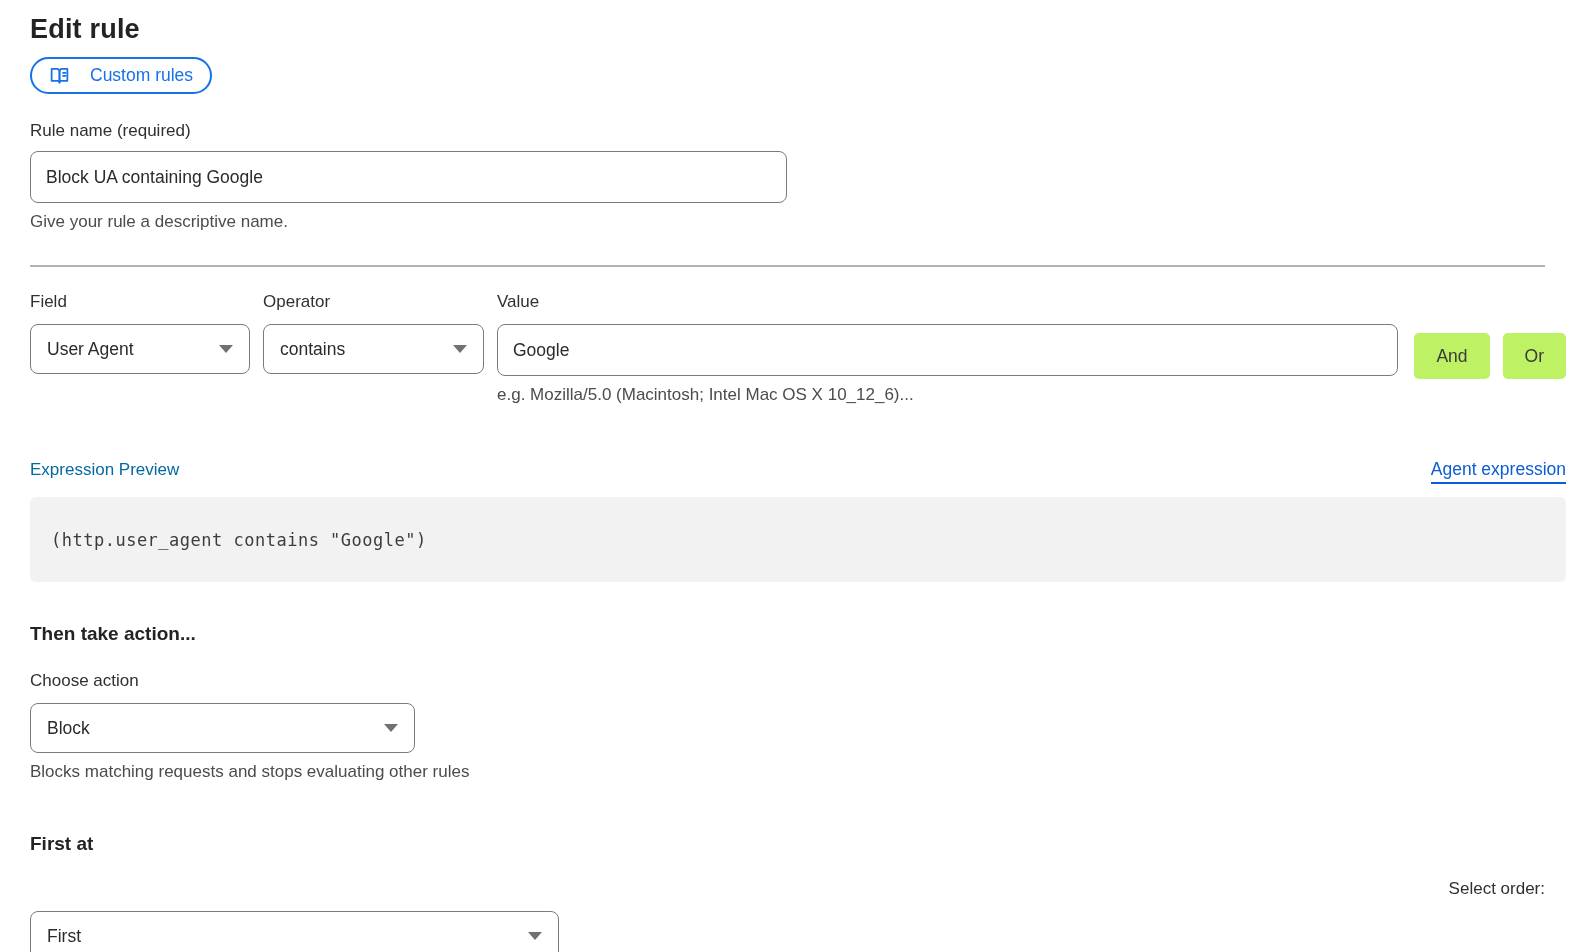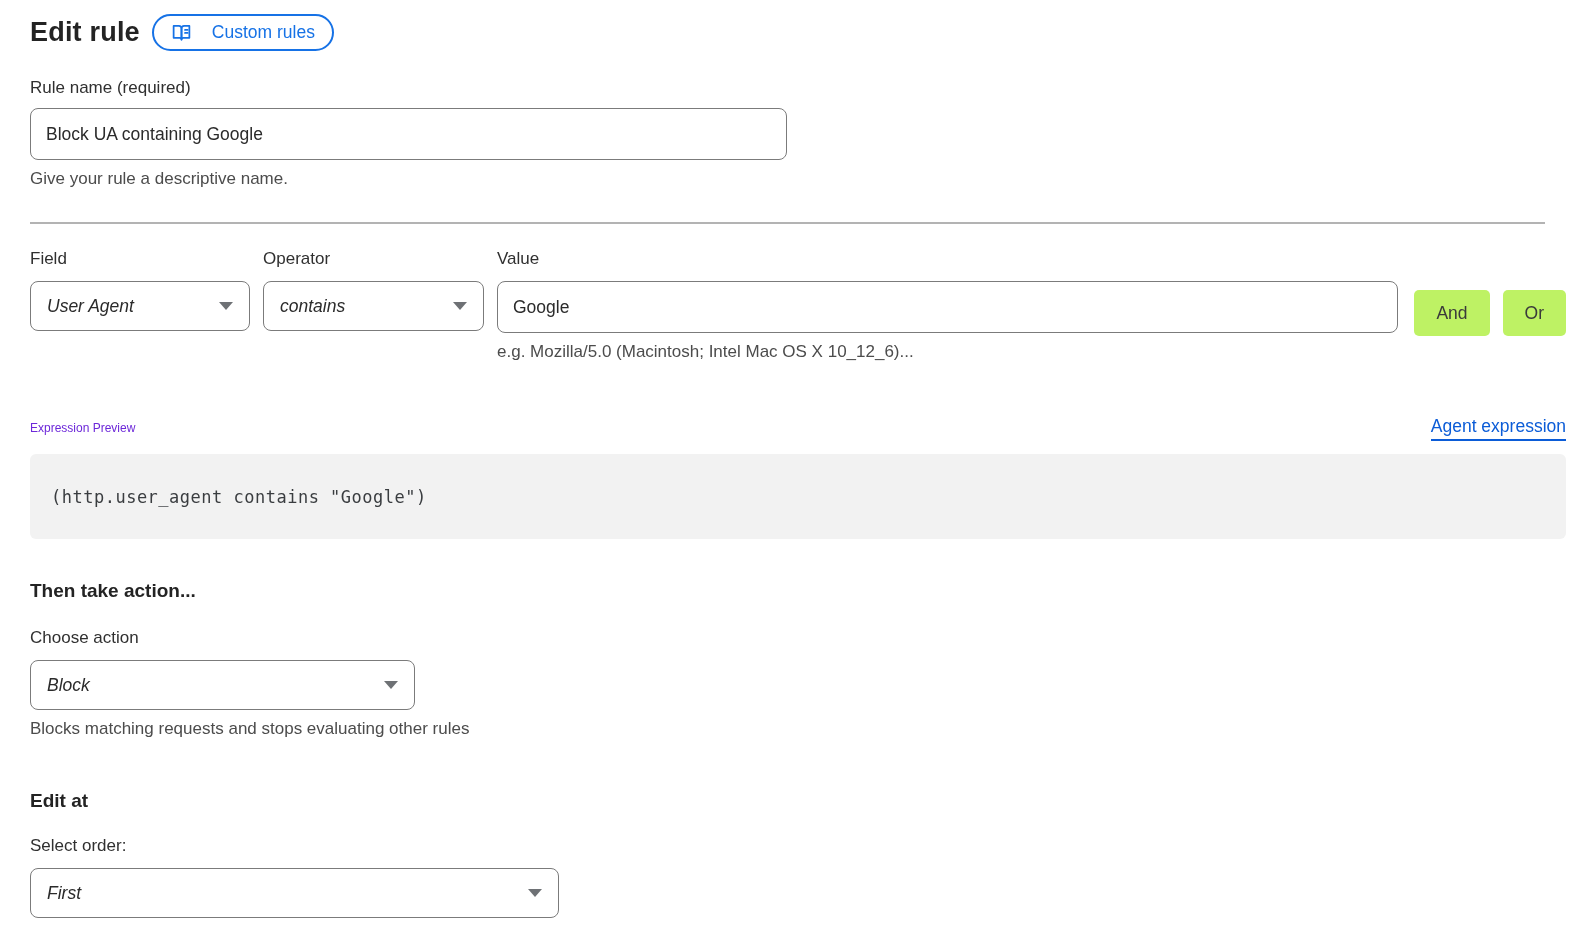--- a/index.html
+++ b/index.html
@@ -6,21 +6,21 @@
   html, body { background: #ffffff; }
   body {
     width: 1587px; height: 952px;
     font-family: "Liberation Sans", sans-serif;
     color: #2e2e2e;
     overflow: hidden;
   }
   .page { padding: 14px 21px 0 30px; width: 1566px; }
 
   
-  .header-row { display: flex; align-items: center; gap: 12px; }
+  .header-row { display: flex; align-items: flex-start; gap: 12px; flex-direction: column; }
   .page-title { font-size: 27px; font-weight: 700; color: #232323; letter-spacing: 0.2px; }
   .badge-btn {
     display: inline-flex; align-items: center; gap: 20px;
     border: 2px solid #1672e6; border-radius: 19px;
     height: 37px; padding: 0 17px;
     color: #1672e6; font-size: 17.5px; background: #fff; cursor: pointer;
   }
   .badge-btn svg { display: block; }
 
   
@@ -29,21 +29,21 @@
   .text-input {
     display: block; width: 100%; height: 52px;
     border: 1px solid #7b7b7b; border-radius: 8px;
     font-family: "Liberation Sans", sans-serif;
     font-size: 17.5px; color: #2b2b2b; padding: 0 15px; background: #fff; outline: none;
   }
   .select-box {
     display: flex; align-items: center; justify-content: space-between;
     height: 50px; border: 1px solid #7b7b7b; border-radius: 8px;
     padding: 0 16px; background: #fff; cursor: pointer;
-    font-size: 17.5px; color: #2b2b2b; font-style: italic;
+    font-size: 17.5px; color: #2b2b2b;
   }
   .caret {
     width: 0; height: 0; flex: none;
     border-left: 7px solid transparent; border-right: 7px solid transparent;
     border-top: 8px solid #6e7175;
   }
 
   
   .rule-name-section { margin-top: 27px; width: 757px; }
   .rule-name-section .text-input { margin-top: 10px; }
@@ -63,42 +63,42 @@
   .col-conj { padding-top: 41px; }
   .conj-btn {
     height: 46px; border: none; border-radius: 5px; background: #bef264;
     color: #3a3a3a; font-size: 17.5px; font-family: "Liberation Sans", sans-serif;
     cursor: pointer; padding: 0 22px;
   }
   .col-and { margin-right: 13px; }
 
   
   .expr-head { margin-top: 54px; display: flex; align-items: baseline; justify-content: space-between; width: 1536px; }
-  .expr-label { font-size: 12px; color: #6d28d9; }
+  .expr-label { font-size: 17px; color: #0369a1; }
   .edit-link {
     font-size: 17.5px; color: #0b5cd7; text-decoration: none;
     border-bottom: 2px solid #0b5cd7; padding-bottom: 2px; cursor: pointer;
   }
   .code-block {
     margin-top: 13px; width: 1536px; height: 85px;
     background: #f2f2f2; border-radius: 6px;
     display: flex; align-items: center; padding: 0 21px;
   }
   .code-text { font-family: "DejaVu Sans Mono", monospace; font-size: 17px; color: #3a3d40; letter-spacing: 0.5px; }
 
   
   .section-heading { font-size: 19px; font-weight: 700; color: #232323; }
   .action-section { margin-top: 41px; }
   .action-section .field-label { display: block; margin-top: 26px; }
   .action-section .select-box { margin-top: 12px; width: 385px; }
   .action-section .helper-text { margin-top: 9px; }
 
   
   .place-section { margin-top: 51px; }
-  .place-section .field-label { display: block; margin-top: 24px; }
+  .place-section .field-label { display: block; margin-top: 24px; text-align: right; }
   .place-section .select-box { margin-top: 12px; width: 529px; }
 </style>
 </head>
 <body>
 
 <div class="page">
 
   <div class="header-row">
     <div class="page-title">Edit rule</div>
     <button class="badge-btn">
@@ -165,21 +165,21 @@
     <div class="section-heading">Then take action...</div>
     <span class="field-label">Choose action</span>
     <div class="select-box">
       <span>Block</span>
       <span class="caret"></span>
     </div>
     <div class="helper-text">Blocks matching requests and stops evaluating other rules</div>
   </div>
 
   <div class="place-section">
-    <div class="section-heading">Edit at</div>
+    <div class="section-heading">First at</div>
     <span class="field-label">Select order:</span>
     <div class="select-box">
       <span>First</span>
       <span class="caret"></span>
     </div>
   </div>
 
 </div>
 
 </body></html>

